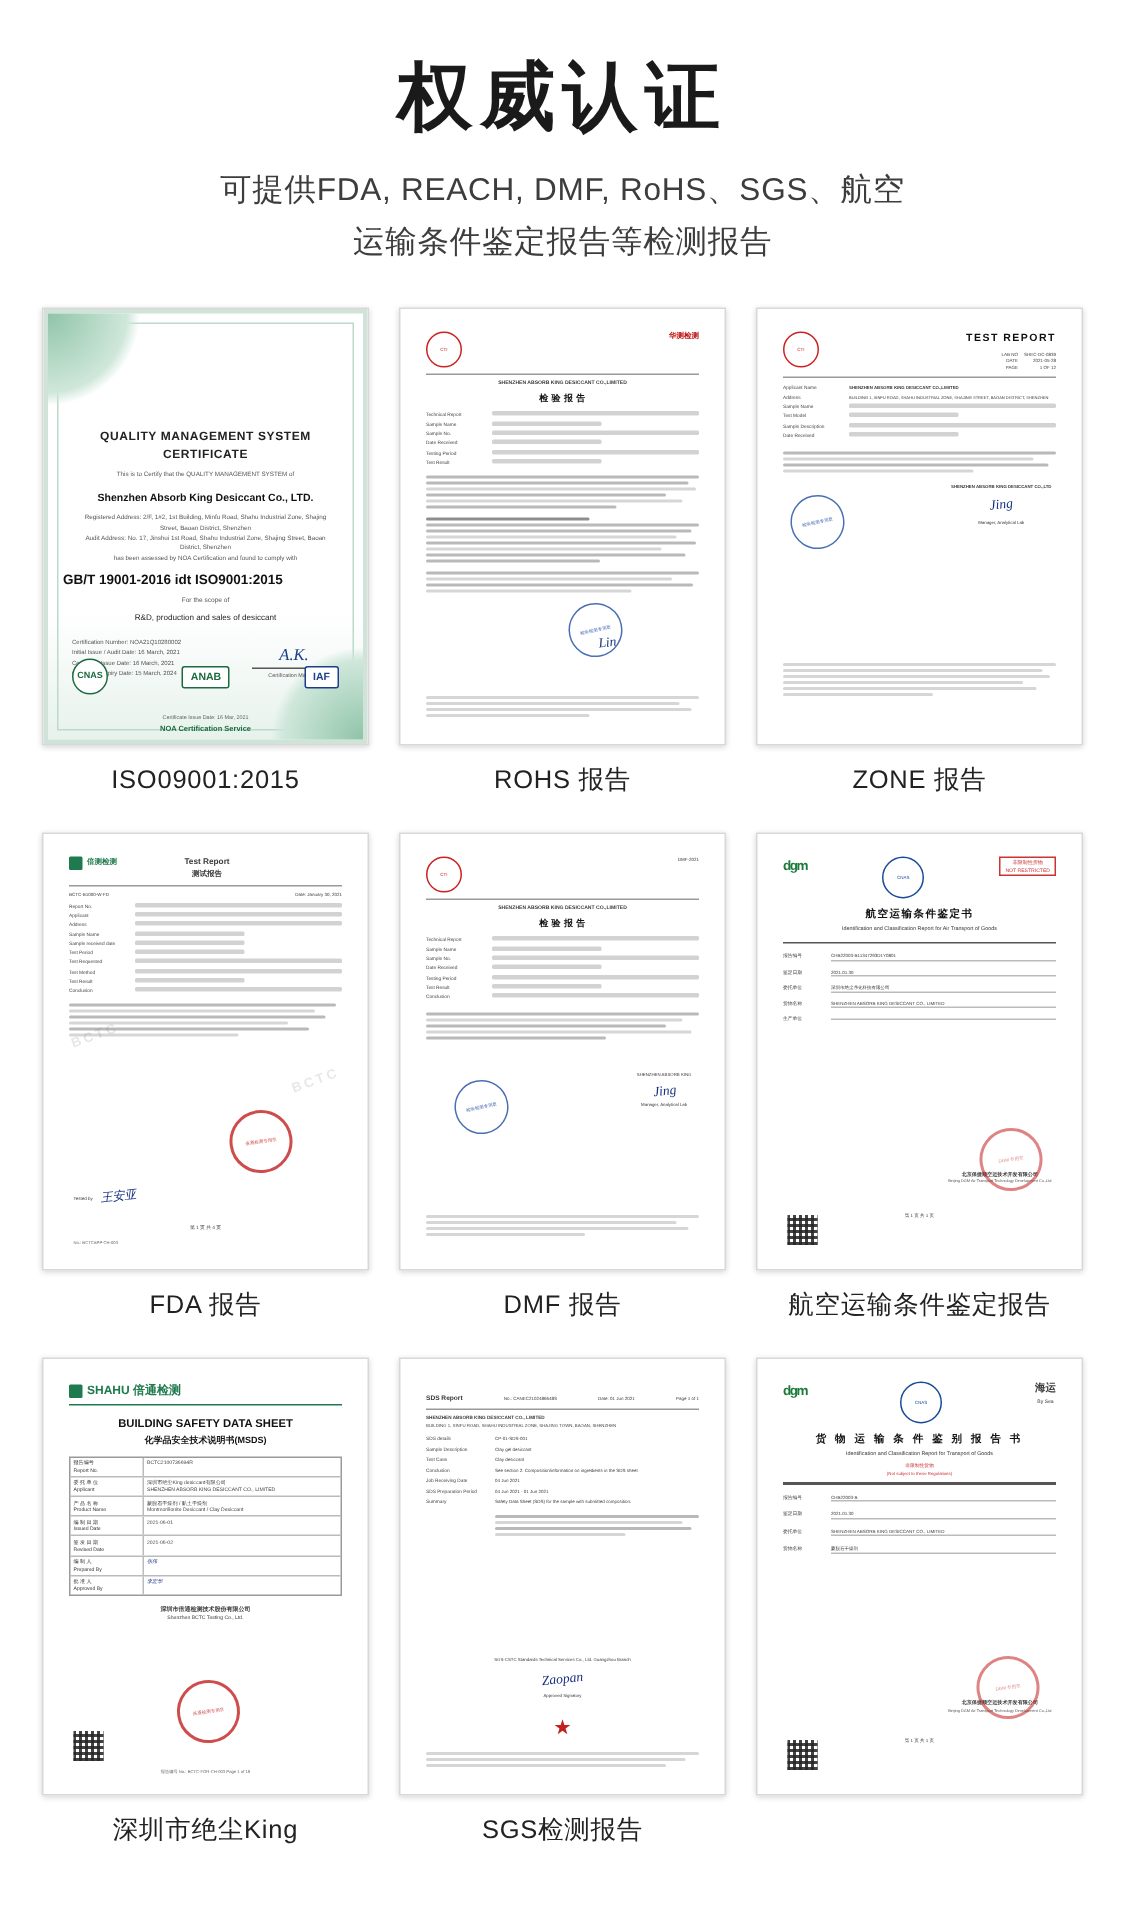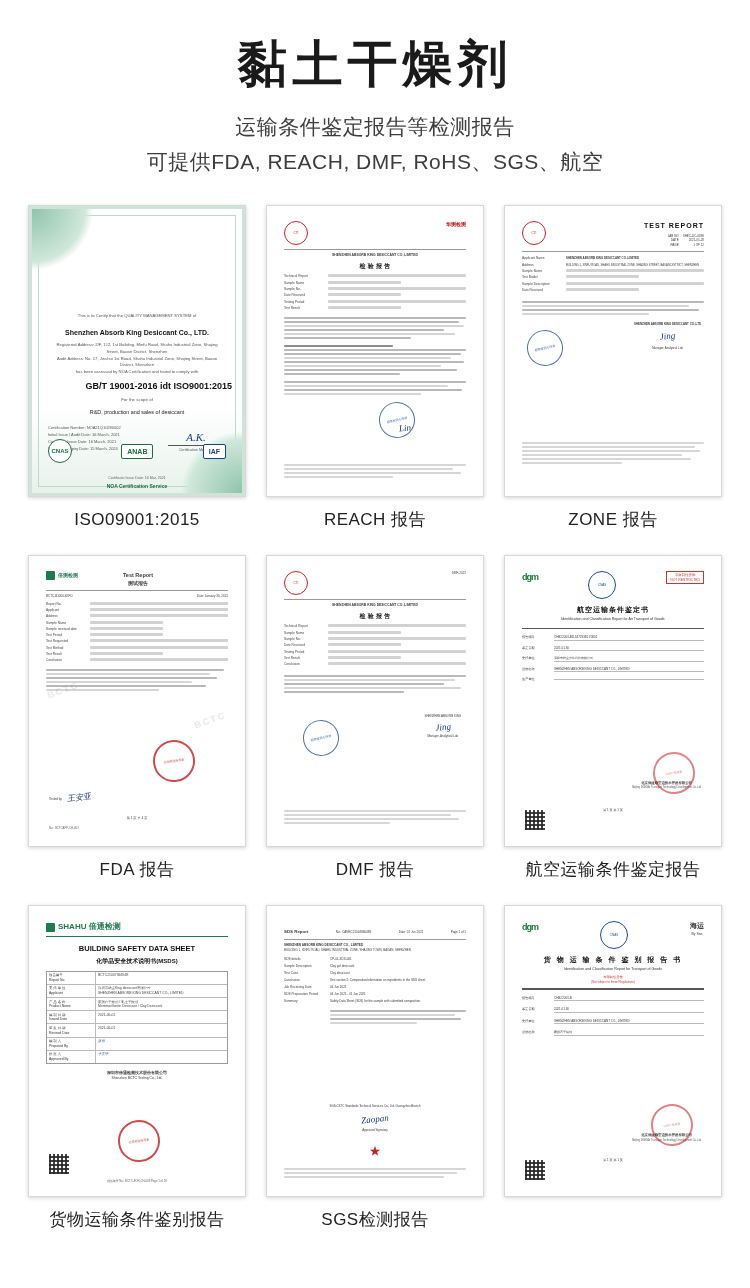--- a/index.html
+++ b/index.html
@@ -183,21 +183,21 @@
     position: absolute;
     top: 133px; left: 18px; right: 18px;
     text-align: center;
     font-size: 4.2px;
     color: #555;
     line-height: 1.6;
   }
   .noa-std {
     position: absolute;
     top: 172px; left: 10px; right: 10px;
-    text-align: right;
+    text-align: left;
     font-size: 9px;
     font-weight: bold;
     color: #111;
   }
   .noa-scope {
     position: absolute;
     top: 188px; left: 10px; right: 10px;
     text-align: center;
     font-size: 4.4px;
     color: #555;
@@ -498,34 +498,38 @@
     letter-spacing: 2px;
     pointer-events: none;
   }
 </style>
 </head>
 <body>
 
 <div class="page">
 
   <div class="header">
-    <h1 class="main-title">黏土干燥剂</h1>
+    <h1 class="main-title">权威认证</h1>
     <div class="subtitle">
+      <span class="line">可提供FDA, REACH, DMF, RoHS、SGS、航空</span>
       <span class="line">运输条件鉴定报告等检测报告</span>
-      <span class="line">可提供FDA, REACH, DMF, RoHS、SGS、航空</span>
     </div>
   </div>
 
   <div class="grid">
 
     <div class="cell">
       <div class="cert-frame">
         <div class="noa">
           <div class="noa-corner-tl"></div>
           <div class="noa-corner-br"></div>
+          <div class="noa-h1">
+            <div>QUALITY MANAGEMENT SYSTEM</div>
+            <div>CERTIFICATE</div>
+          </div>
           <div class="noa-sub">This is to Certify that the QUALITY MANAGEMENT SYSTEM of</div>
           <div class="noa-company">Shenzhen Absorb King Desiccant Co., LTD.</div>
           <div class="noa-addr">
             <div>Registered Address: 2/F, 1#2, 1st Building, Minfu Road, Shahu Industrial Zone, Shajing Street, Baoan District, Shenzhen</div>
             <div>Audit Address: No. 17, Jinshui 1st Road, Shahu Industrial Zone, Shajing Street, Baoan District, Shenzhen</div>
             <div>has been assessed by NOA Certification and found to comply with</div>
           </div>
           <div class="noa-std">GB/T 19001-2016 idt ISO9001:2015</div>
           <div class="noa-scope">For the scope of</div>
           <div class="noa-scope2">R&amp;D, production and sales of desiccant</div>
@@ -616,21 +620,21 @@
             <div class="sig-script" style="left:62%;top:208px">Lin</div>
             <div class="rep-para tiny-lines" style="position:absolute;left:9px;right:9px;bottom:10px">
               <div class="tl light" style="width:100%"></div>
                 <div class="tl light" style="width:93%"></div>
               <div class="tl light" style="width:97%"></div>
                 <div class="tl light" style="width:60%"></div>
             </div>
           </div>
         </div>
       </div>
-      <div class="caption">REACH 报告</div>
+      <div class="caption">ROHS 报告</div>
     </div>
 
     <div class="cell">
       <div class="cert-frame">
         <div class="cert-inner">
           <div class="rep">
             <div class="rep-head">
               <div class="rep-seal">CTI</div>
               <div style="text-align:right">
                 <div class="doc-title" style="font-size:7px;letter-spacing:1px">TEST REPORT</div>
@@ -953,21 +957,21 @@
               </div>
             </div>
             <div style="text-align:center;margin-top:6px;font-size:4px;font-weight:bold">深圳市倍通检测技术股份有限公司</div>
             <div style="text-align:center;font-size:3.4px">Shenzhen BCTC Testing Co., Ltd.</div>
             <div class="rep-stamp-red" style="left:50%;margin-left:-19px;top:206px">倍通检测专用章</div>
             <div class="qr" style="position:absolute;left:12px;bottom:14px"></div>
             <div style="position:absolute;left:0;right:0;bottom:5px;text-align:center;font-size:2.8px;color:#666">报告编号 No.: BCTC-FOR-CH-003    Page 1 of 18</div>
           </div>
         </div>
       </div>
-      <div class="caption">货物运输条件鉴别报告</div>
+      <div class="caption">深圳市绝尘King</div>
     </div>
 
     <div class="cell">
       <div class="cert-frame">
         <div class="cert-inner">
           <div class="rep">
             <div style="display:flex;justify-content:space-between;align-items:baseline;margin-top:8px">
               <span style="font-weight:bold;font-size:4.4px">SDS Report</span>
               <span style="font-size:3px">No.: CANEC2102486648S</span>
               <span style="font-size:3px">Date: 01 Jun 2021</span>

